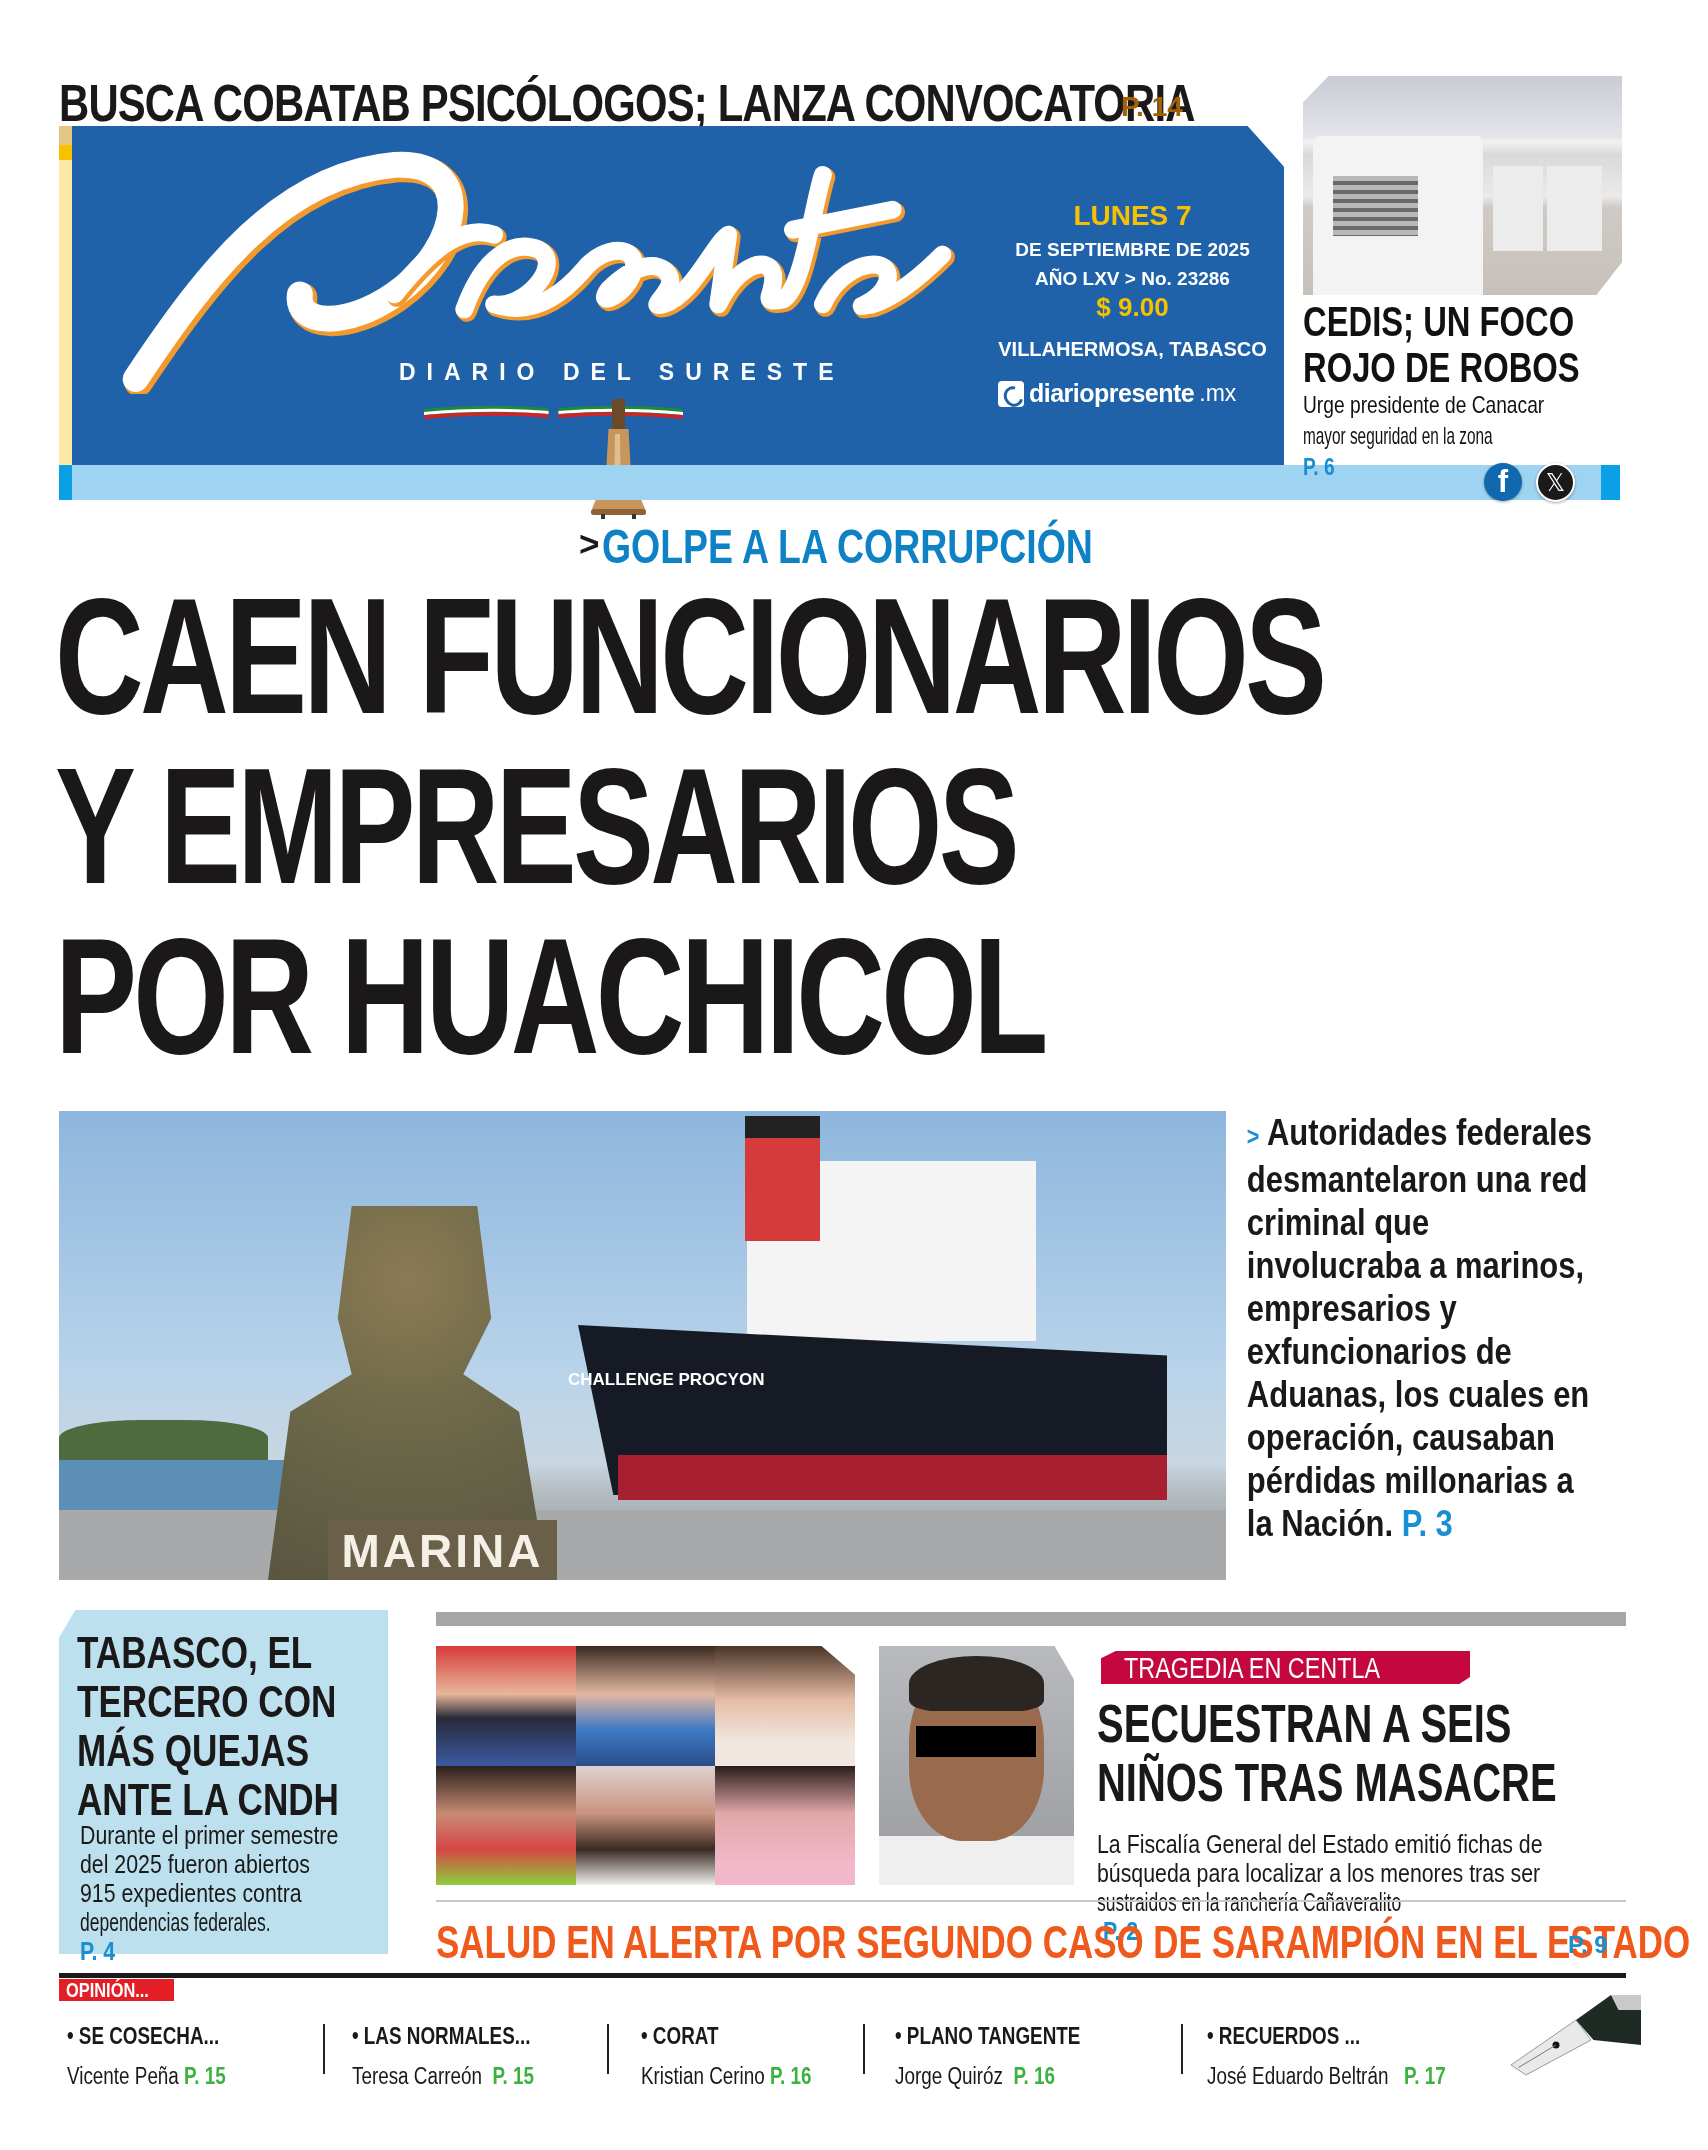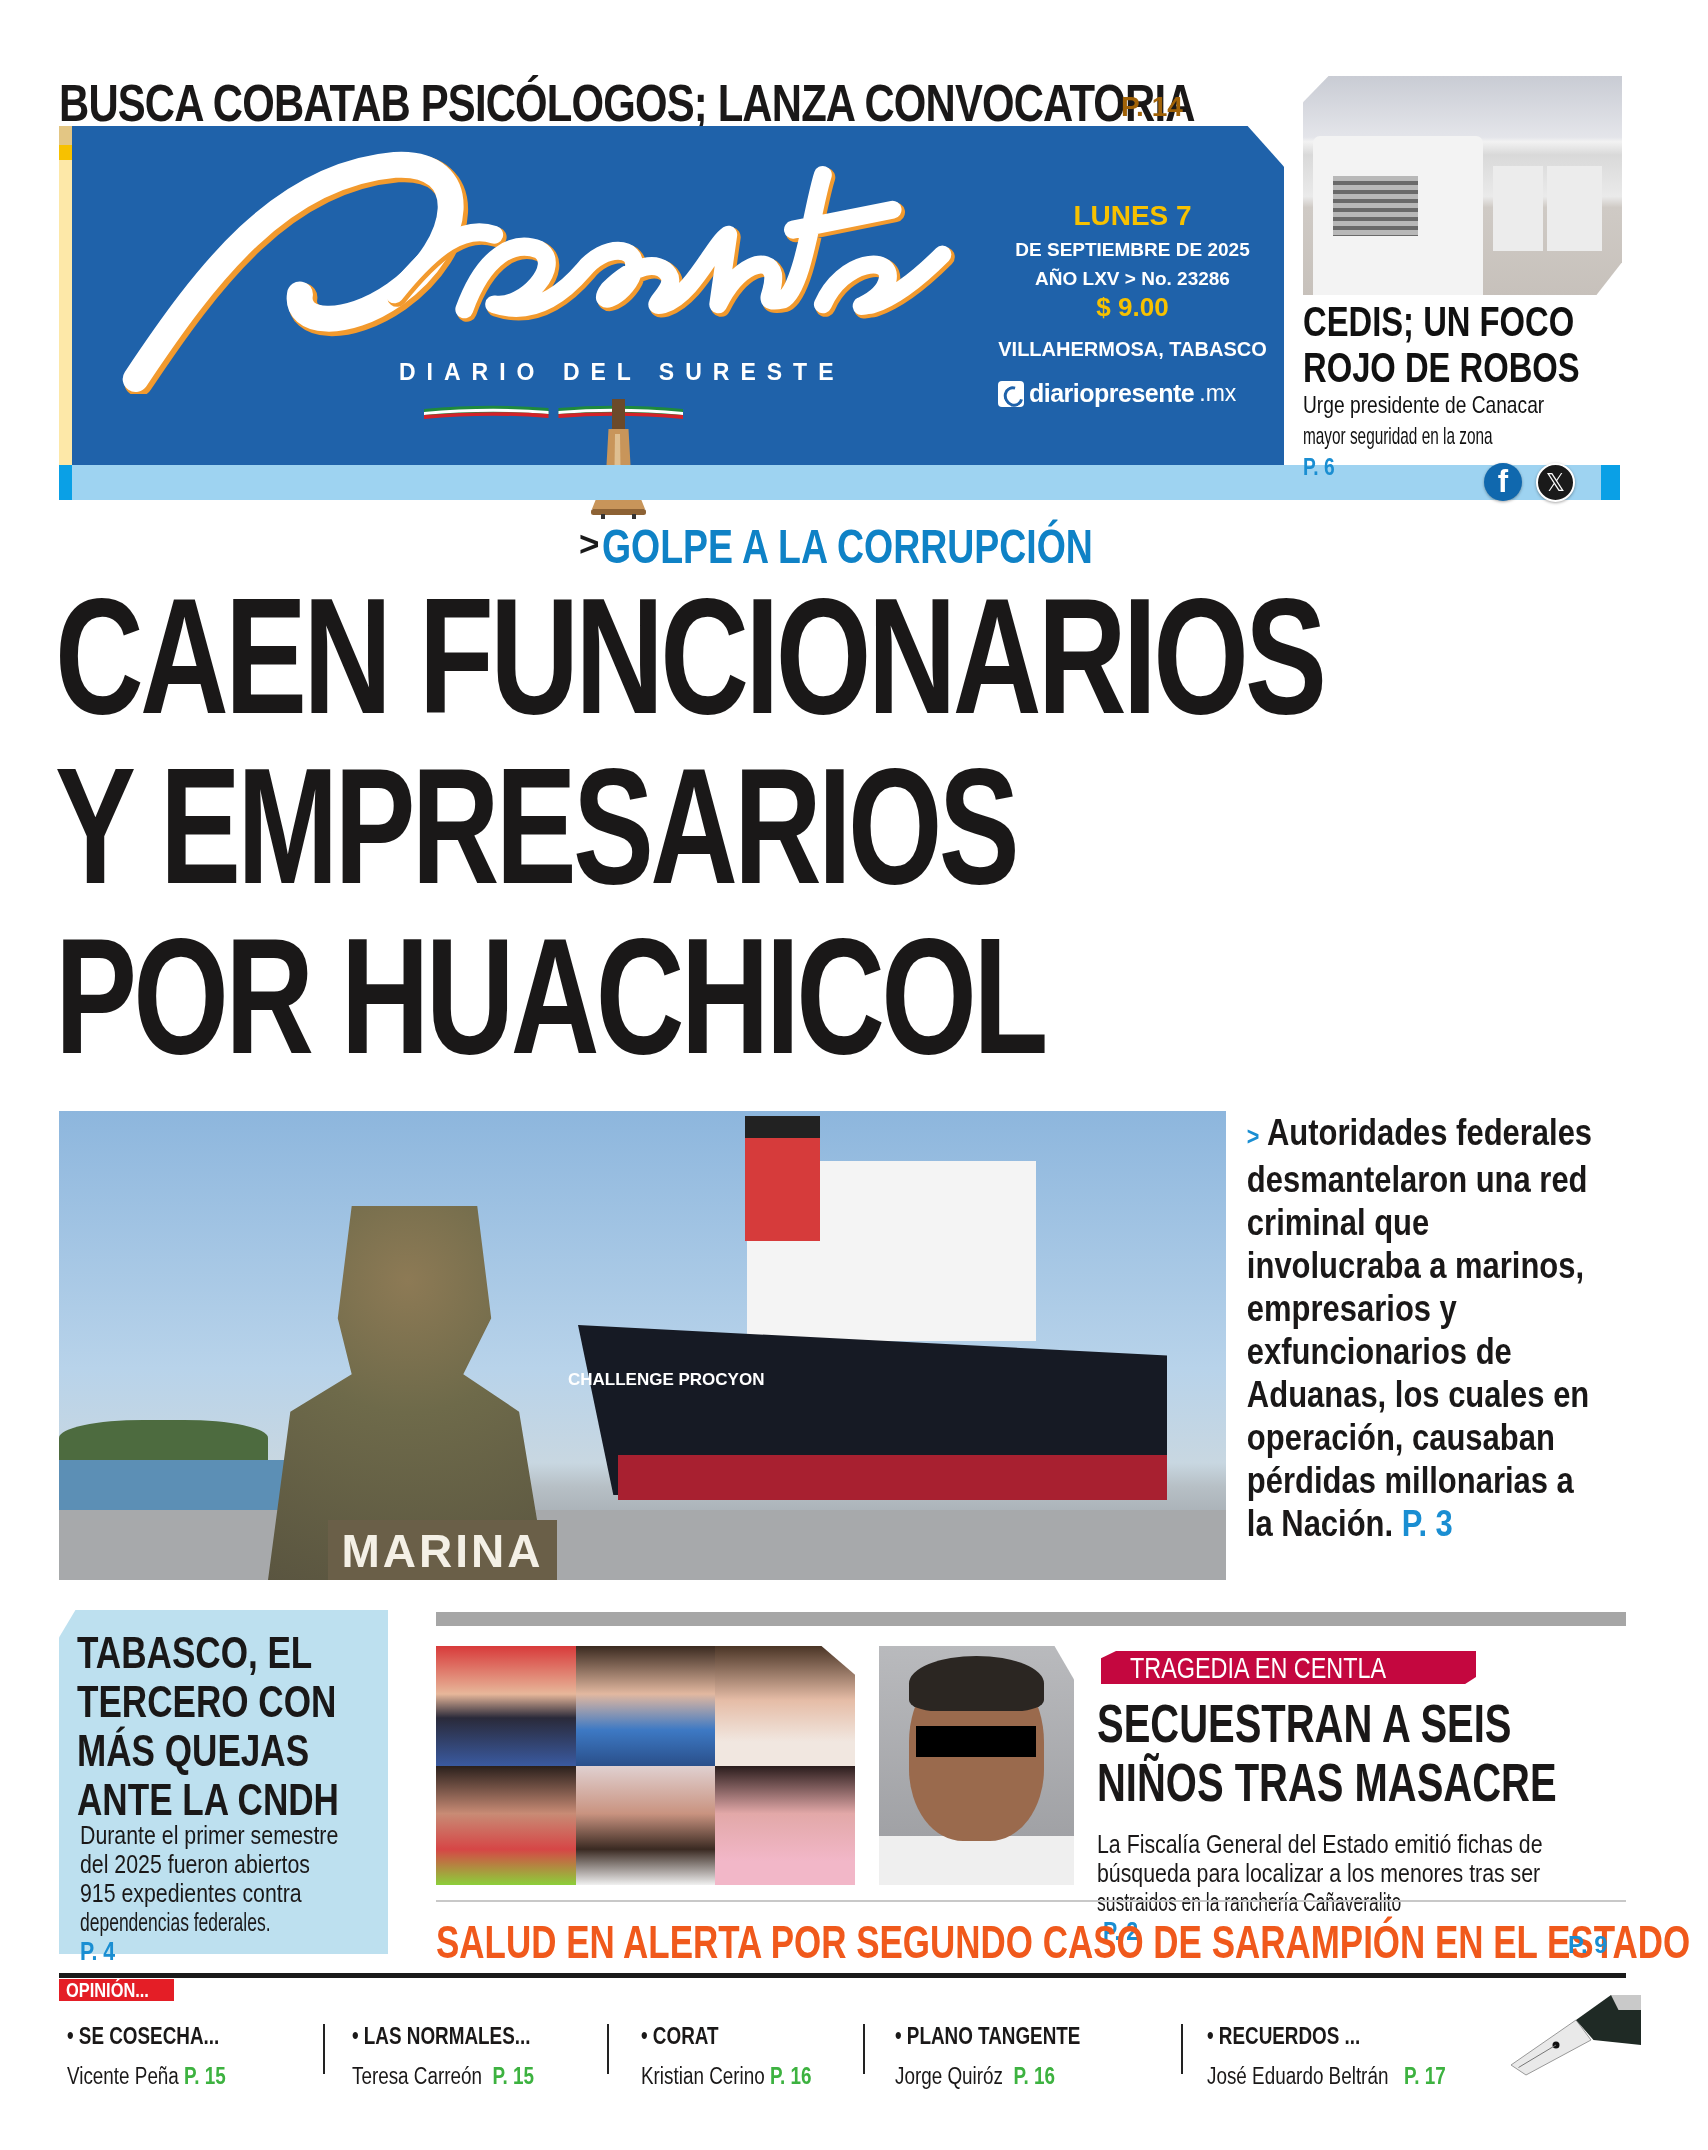--- a/index.html
+++ b/index.html
@@ -90,21 +90,21 @@
   #grey-rule { left:436px; top:1612px; width:1190px; height:14px; background:#a6a6a6; }
 
   #kids-grid { left:436px; top:1646px; width:419px; height:239px; display:grid; grid-template-columns:repeat(3,1fr); grid-template-rows:repeat(2,1fr); clip-path:polygon(0 0,92% 0,100% 12%,100% 100%,0 100%); }
   #kids-grid div { filter:blur(0.2px); }
   #suspect { left:879px; top:1646px; width:195px; height:239px; background:linear-gradient(#b9babd,#9a9b9f); clip-path:polygon(0 0,90% 0,100% 14%,100% 100%,0 100%); overflow:hidden; }
   #suspect .head { position:absolute; left:30px; top:15px; width:135px; height:180px; border-radius:45% 45% 40% 40%; background:#9a6a4d; }
   #suspect .hair { position:absolute; left:30px; top:10px; width:135px; height:55px; border-radius:50% 50% 20% 20%; background:#2b2622; }
   #suspect .bar { position:absolute; left:37px; top:80px; width:120px; height:31px; background:#000; }
   #suspect .shirt { position:absolute; left:0; top:190px; width:195px; height:60px; background:#efefef; }
 
-  #tag-centla { left:1101px; top:1651px; height:33px; background:#c4073f; padding:0 18px 0 29px; clip-path:polygon(4% 0,100% 0,100% 78%,97% 100%,0 100%,0 22%); }
+  #tag-centla { left:1101px; top:1651px; height:33px; background:#c4073f; padding:0 18px 0 23px; clip-path:polygon(4% 0,100% 0,100% 78%,97% 100%,0 100%,0 22%); }
   #tag-centla span { display:inline-block; color:#fff; font-size:30px; line-height:33px; transform:scaleX(0.78); transform-origin:left; white-space:nowrap; }
   #centla-title { left:1097px; top:1694px; font-size:54px; line-height:59px; font-weight:bold; color:#1a1818; }
   #centla-title span { display:block; transform:scaleX(0.74); transform-origin:left; white-space:nowrap; }
   #centla-sub { left:1097px; top:1814px; font-size:26px; line-height:29px; color:#1a1818;margin-top:16px; }
   #centla-sub span { display:block; transform:scaleX(0.82); transform-origin:left; white-space:nowrap; }
   #centla-sub .pg { display:inline; color:#1a8ed2; font-weight:bold; }
 
   #thin-rule { left:436px; top:1900px; width:1190px; height:1.5px; background:#c8c8c8; }
   #salud { left:436px; top:1915px; }
   #salud .txt { display:inline-block; font-size:46px; font-weight:bold; color:#f0591c; transform:scaleX(0.76); transform-origin:left; white-space:nowrap; }

